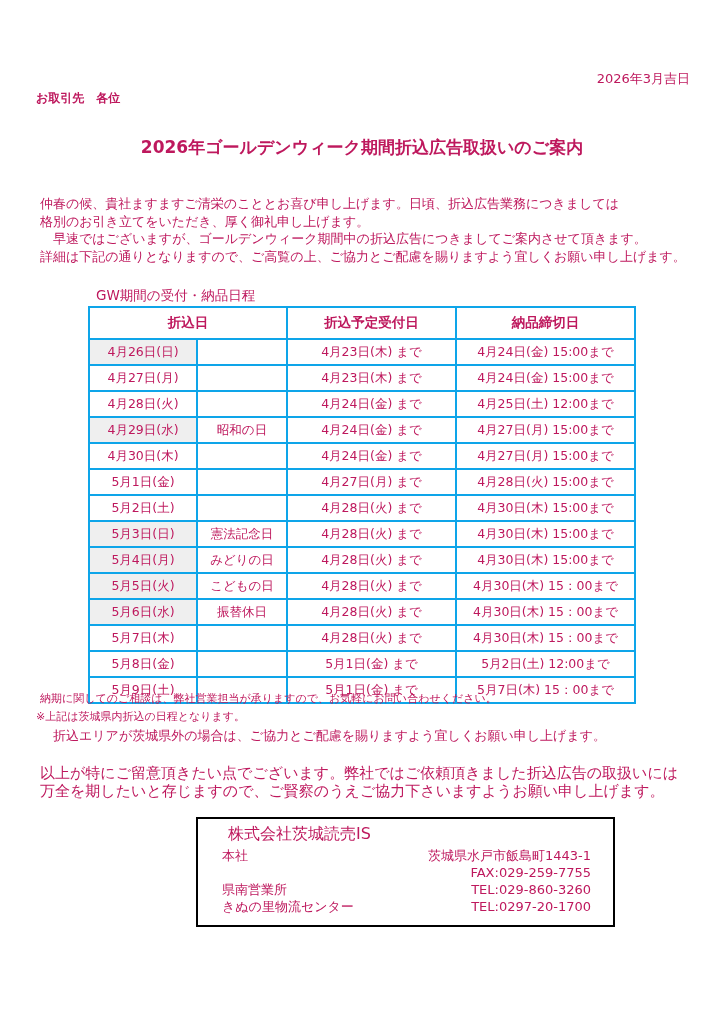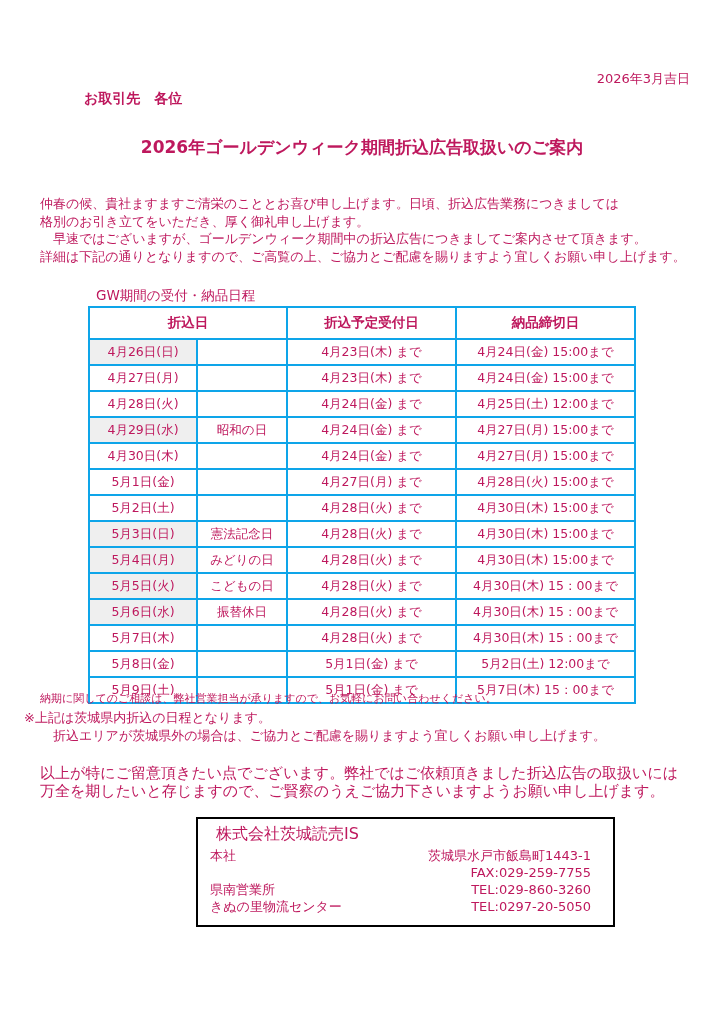--- a/index.html
+++ b/index.html
@@ -12,21 +12,21 @@
     color:#be185d;
     font-family:"DejaVu Sans","Liberation Sans",sans-serif;
     overflow:hidden;
   }
   .date-line {
     position:absolute; top:70px; right:34px;
     font-size:13px;
   }
   .recipient {
     position:absolute; top:90px; left:36px;
-    font-size:14px; font-weight:600;margin-left:48px;
+    font-size:12px; font-weight:600;
   }
   .doc-title {
     position:absolute; top:136px; left:0; width:100%;
     text-align:center; font-size:17px; font-weight:bold;
   }
   .greeting {
     position:absolute; top:195px; left:40px; width:650px;
     font-size:13px; line-height:17.5px;
   }
   .table-caption {
@@ -45,31 +45,31 @@
     font-size:12.5px;
     overflow:hidden; white-space:nowrap;
   }
   table.schedule th { height:32px; font-weight:600; font-size:13.5px; }
   table.schedule td { height:26px; }
   td.shaded { background:#efefef; }
   .notes-bold {
     position:absolute; top:691px; left:40px;
     font-size:11px; font-weight:normal;
   }
-  .note-1 { position:absolute; top:709px; left:24px; font-size:13px; }
+  .note-1 { position:absolute; top:709px; left:36px; font-size:11px; }
   .note-2 { position:absolute; top:727px; left:40px; font-size:13px; }
   .closing {
     position:absolute; top:764px; left:40px;
     font-size:15px; line-height:18px;
   }
   .company-box {
     position:absolute; top:817px; left:196px;
     width:419px; height:110px;
     border:2px solid #000;
-    padding:5px 22px 0 12px;
+    padding:5px 22px 0 24px;
     font-size:13px;
   }
   .company-name { font-size:16px; padding-left:6px; margin-bottom:2px; }
   .company-row { display:flex; line-height:17px; }
   .company-label { white-space:nowrap; }
   .company-value { flex:1; text-align:right; white-space:nowrap; }
 </style>
 </head>
 <body>
 
@@ -211,18 +211,18 @@
         <div class="company-row">
           <span class="company-label"></span>
           <span class="company-value">FAX:029-259-7755</span>
         </div>
         <div class="company-row">
           <span class="company-label">県南営業所</span>
           <span class="company-value">TEL:029-860-3260</span>
         </div>
         <div class="company-row">
           <span class="company-label">きぬの里物流センター</span>
-          <span class="company-value">TEL:0297-20-5050</span>
+          <span class="company-value">TEL:0297-20-1700</span>
         </div>
       </div>
   </div>
 
 </div>
 
 </body></html>

